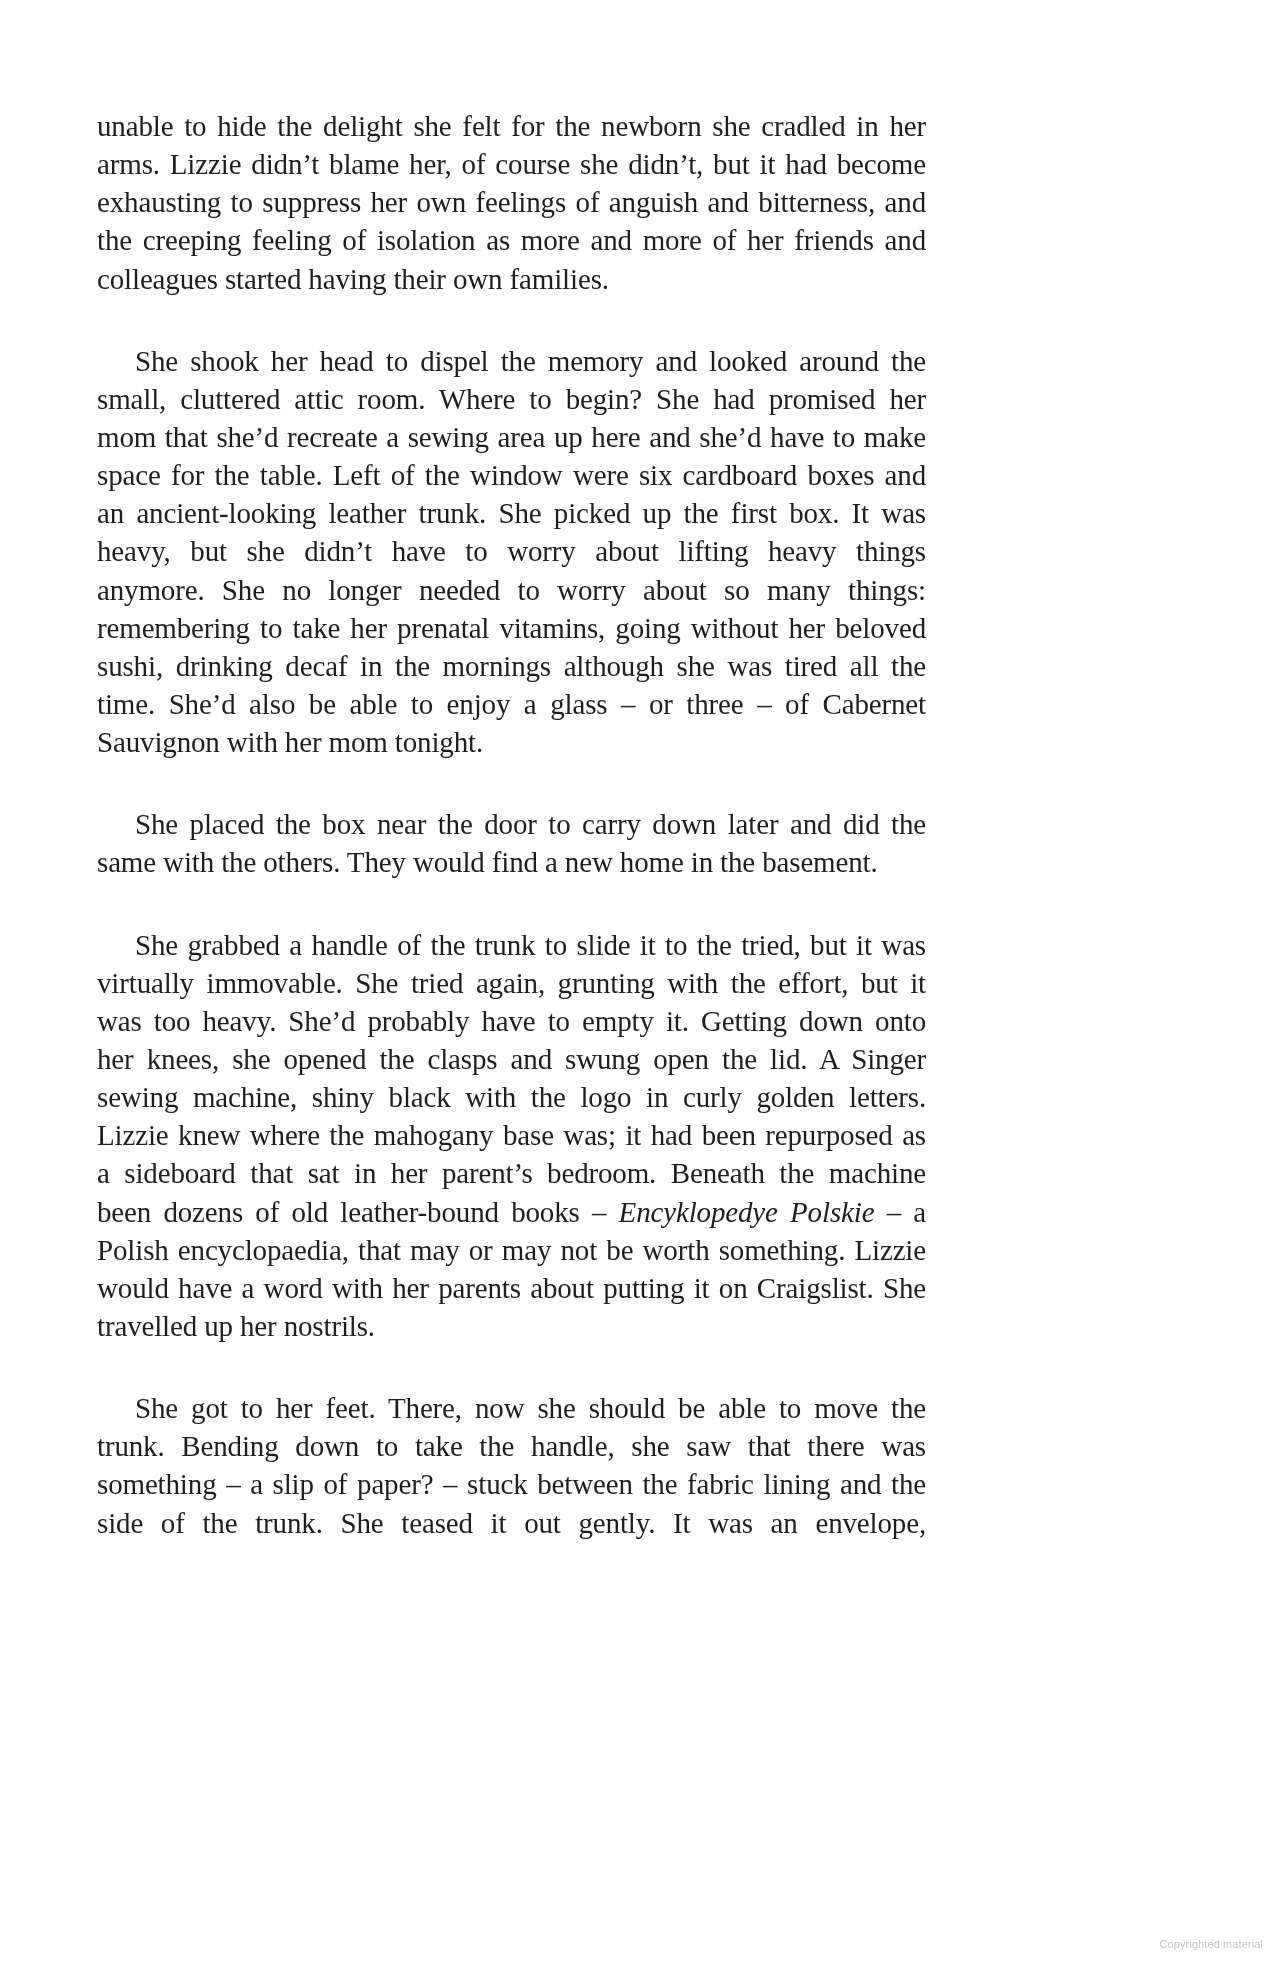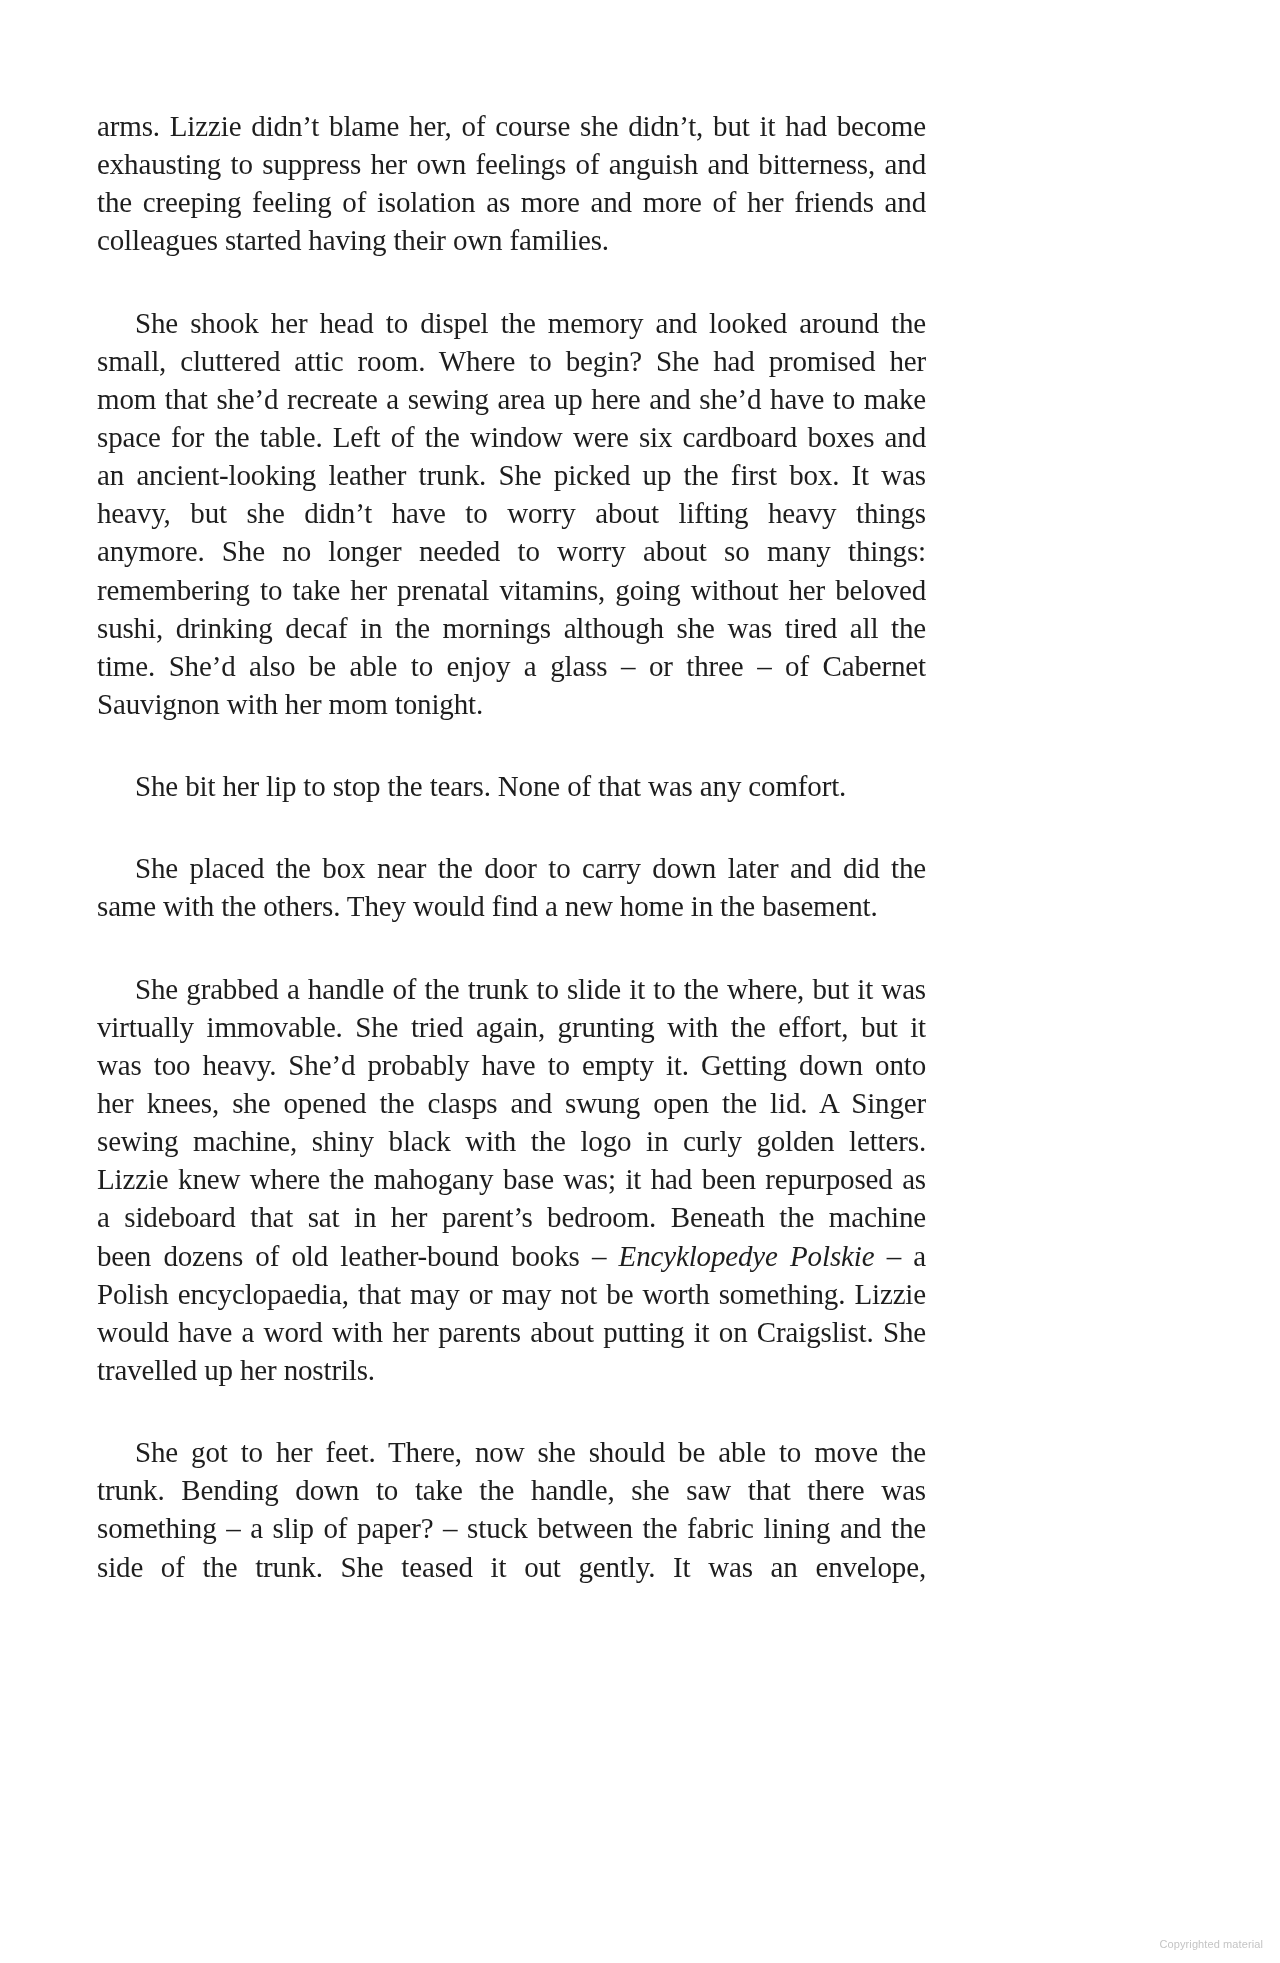--- a/index.html
+++ b/index.html
@@ -61,51 +61,49 @@
       letter-spacing: 0.1px;
     }
   </style>
 </head>
 <body>
 
 <div class="page">
   <div class="text-block">
 
     <div>
+      <span class="line">unable to hide the delight she felt for the newborn she cradled in her</span>
       <span class="line">arms. Lizzie didn’t blame her, of course she didn’t, but it had become</span>
       <span class="line">exhausting to suppress her own feelings of anguish and bitterness, and</span>
       <span class="line">the creeping feeling of isolation as more and more of her friends and</span>
       <span class="line last">colleagues started having their own families.</span>
     </div>
 
     <div>
       <span class="line indent">She shook her head to dispel the memory and looked around the</span>
       <span class="line">small, cluttered attic room. Where to begin? She had promised her</span>
       <span class="line">mom that she’d recreate a sewing area up here and she’d have to make</span>
       <span class="line">space for the table. Left of the window were six cardboard boxes and</span>
       <span class="line">an ancient-looking leather trunk. She picked up the first box. It was</span>
       <span class="line">heavy, but she didn’t have to worry about lifting heavy things</span>
       <span class="line">anymore. She no longer needed to worry about so many things:</span>
       <span class="line">remembering to take her prenatal vitamins, going without her beloved</span>
       <span class="line">sushi, drinking decaf in the mornings although she was tired all the</span>
       <span class="line">time. She’d also be able to enjoy a glass – or three – of Cabernet</span>
       <span class="line last">Sauvignon with her mom tonight.</span>
     </div>
 
-    <div>
-      <span class="line indent last">She bit her lip to stop the tears. None of that was any comfort.</span>
-    </div>
 
     <div>
       <span class="line indent">She placed the box near the door to carry down later and did the</span>
       <span class="line last">same with the others. They would find a new home in the basement.</span>
     </div>
 
     <div>
-      <span class="line indent">She grabbed a handle of the trunk to slide it to the where, but it was</span>
+      <span class="line indent">She grabbed a handle of the trunk to slide it to the tried, but it was</span>
       <span class="line">virtually immovable. She tried again, grunting with the effort, but it</span>
       <span class="line">was too heavy. She’d probably have to empty it. Getting down onto</span>
       <span class="line">her knees, she opened the clasps and swung open the lid. A Singer</span>
       <span class="line">sewing machine, shiny black with the logo in curly golden letters.</span>
       <span class="line">Lizzie knew where the mahogany base was; it had been repurposed as</span>
       <span class="line">a sideboard that sat in her parent’s bedroom. Beneath the machine</span>
       <span class="line"><span>been dozens of old leather-bound books – </span><span class="it">Encyklopedye Polskie</span><span> – a</span></span>
       <span class="line">Polish encyclopaedia, that may or may not be worth something. Lizzie</span>
       <span class="line">would have a word with her parents about putting it on Craigslist. She</span>
       <span class="line last">travelled up her nostrils.</span>

